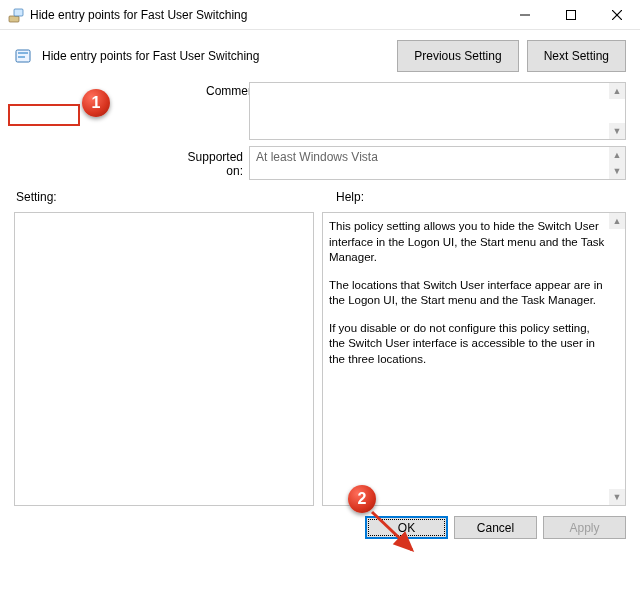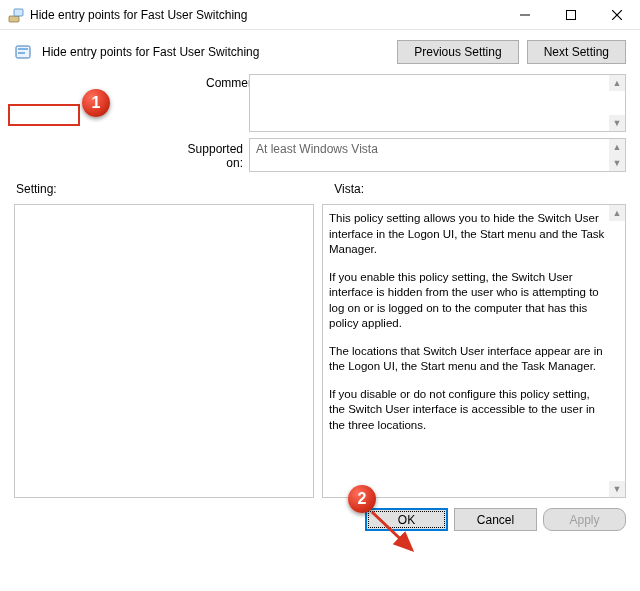--- a/index.html
+++ b/index.html
@@ -37,21 +37,21 @@
   .content { padding: 10px 14px 0 14px; }
   .row1 {
     display: flex; align-items: center; margin-bottom: 10px;
     gap: 8px;
   }
   .policy-icon {
     width: 20px; height: 20px; display: inline-block;
   }
   .policy-title { flex: 1; font-size: 12px; }
   .nav-btn {
-    height: 24px; border: 1px solid #adadad; background: #e1e1e1;
+    height: 32px; border: 1px solid #adadad; background: #e1e1e1;
     padding: 0 16px; font: inherit; color: #000;
   }
   .underline-first::first-letter { text-decoration: underline; }
   .grid-top {
     display: grid;
     grid-template-columns: 155px 80px 1fr;
     grid-template-rows: auto auto;
     row-gap: 6px;
   }
   .radios { grid-column: 1; grid-row: 1 / span 2; }
@@ -96,21 +96,21 @@
   .help-p { margin: 0 0 12px 0; }
   .button-row {
     display: flex; justify-content: flex-end; gap: 6px;
     margin-top: 10px; padding-right: 0;
   }
   .dlg-btn {
     width: 83px; height: 23px; border: 1px solid #adadad; background: #e1e1e1;
     font: inherit;
   }
   .dlg-btn.ok { border: 2px solid #0078d7; background: #e1e1e1; outline: 1px dotted #000; outline-offset: -4px; }
-  .dlg-btn.apply { color: #a0a0a0; border-radius: 9px; }
+  .dlg-btn.apply { color: #a0a0a0; }
   .callout {
     position: absolute; width: 28px; height: 28px; border-radius: 50%;
     background: radial-gradient(circle at 35% 30%, #ff6e5b, #d7331e 60%, #9e1a0c);
     color: #fff; font-weight: bold; font-size: 16px;
     display: flex; align-items: center; justify-content: center;
     box-shadow: 0 2px 4px rgba(0,0,0,0.4);
     pointer-events: none;
   }
   .callout.c1 { left: 82px; top: 89px; }
   .callout.c2 { left: 348px; top: 485px; }
@@ -175,28 +175,27 @@
       <div class="support-box">
         <span>At least Windows Vista</span>
         <div class="scroll-btn sb-top">▲</div>
         <div class="scroll-btn sb-bot">▼</div>
       </div>
     </div>
   </div>
 
   <div class="labels-row">
     <span>Setting:</span>
-    <span style="margin-right: 260px;">Vista:</span>
+    <span style="margin-right: 260px;">Help:</span>
   </div>
 
   <div class="help-area">
     <div class="options-box"></div>
     <div class="help-box">
       <p class="help-p">This policy setting allows you to hide the Switch User interface in the Logon UI, the Start menu and the Task Manager.</p>
-      <p class="help-p">If you enable this policy setting, the Switch User interface is hidden from the user who is attempting to log on or is logged on to the computer that has this policy applied.</p>
       <p class="help-p">The locations that Switch User interface appear are in the Logon UI, the Start menu and the Task Manager.</p>
       <p class="help-p">If you disable or do not configure this policy setting, the Switch User interface is accessible to the user in the three locations.</p>
       <div class="scroll-btn sb-top">▲</div>
       <div class="scroll-btn sb-bot">▼</div>
     </div>
   </div>
 
   <div class="button-row">
     <button class="dlg-btn ok">OK</button>
     <button class="dlg-btn">Cancel</button>

